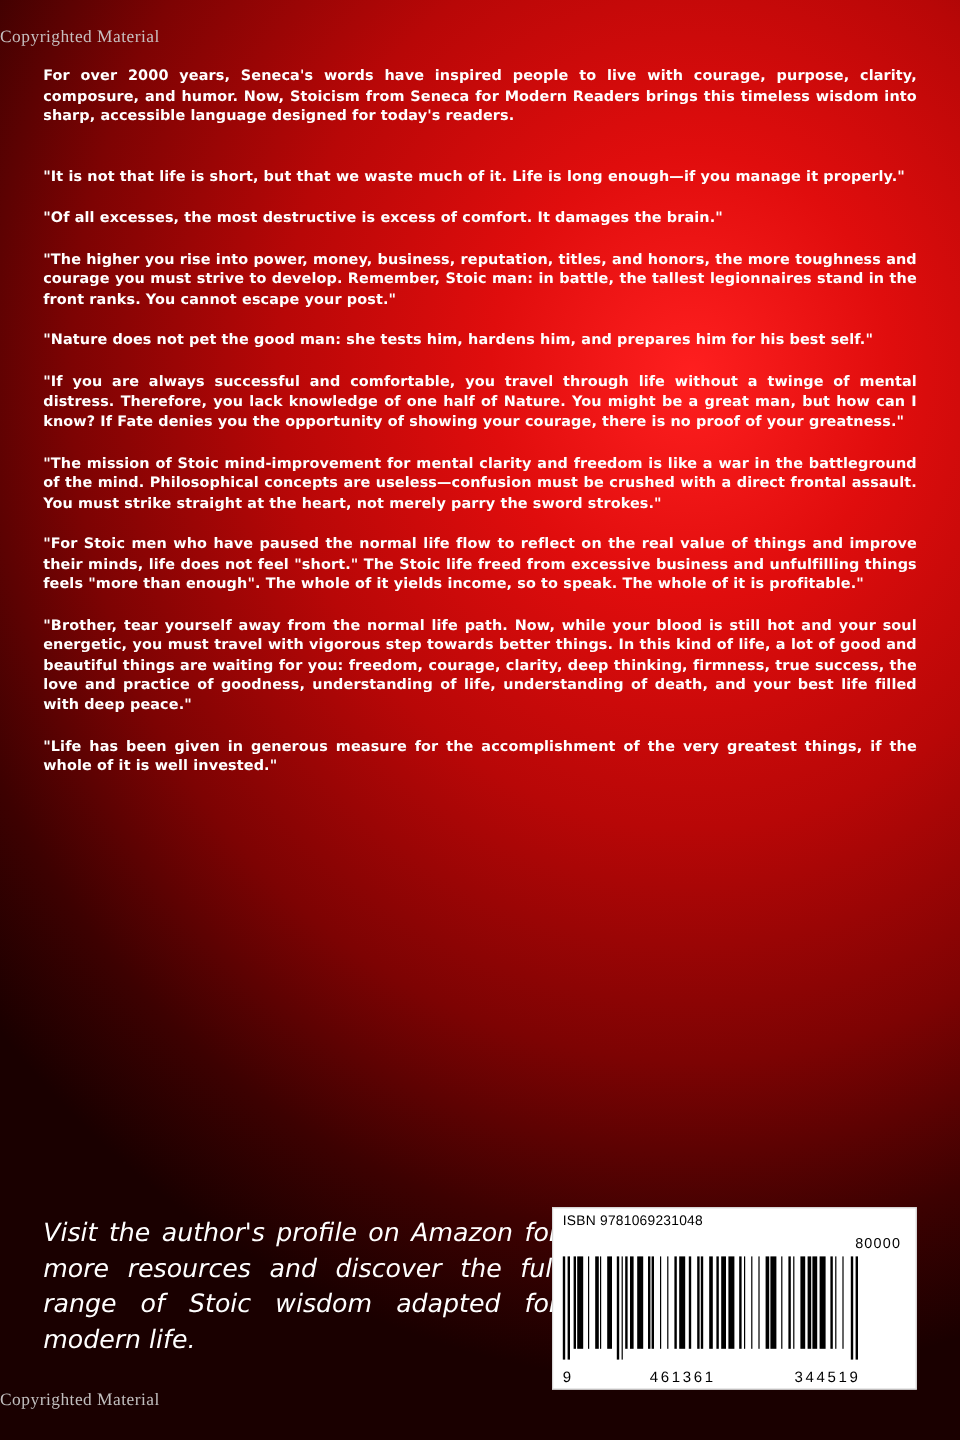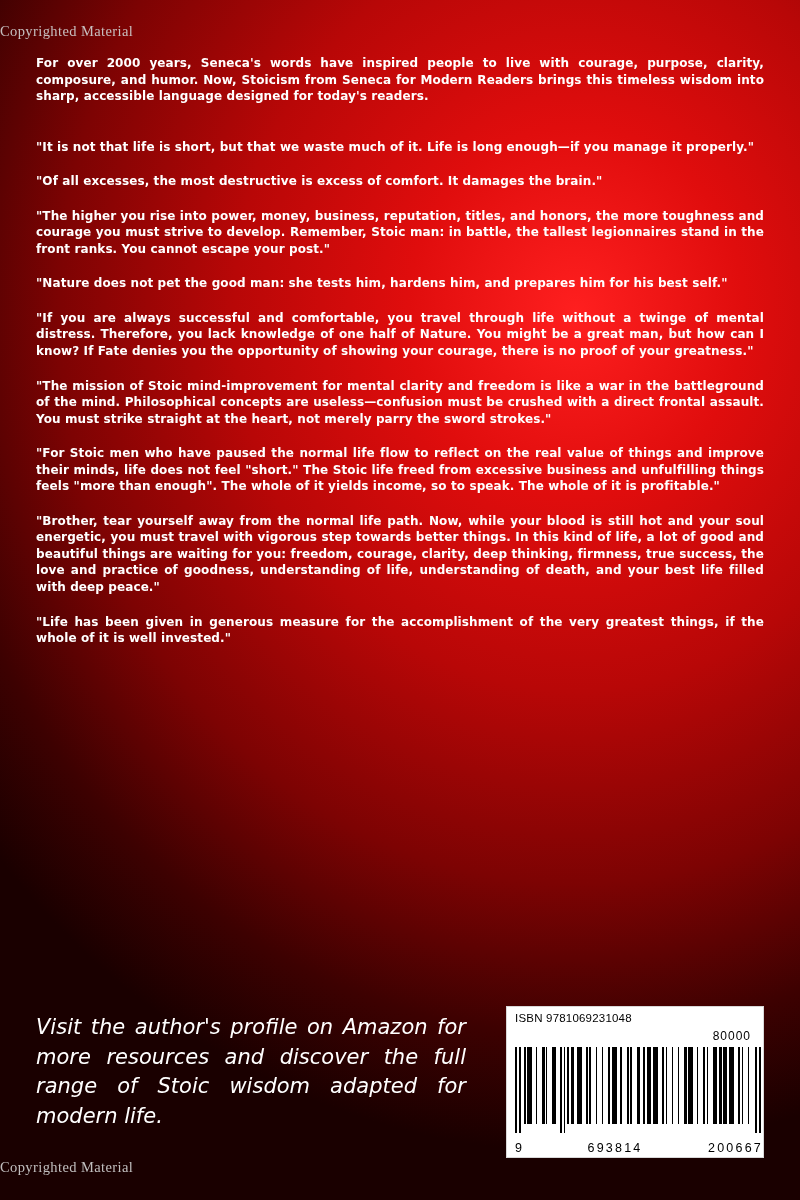--- a/index.html
+++ b/index.html
@@ -78,21 +78,21 @@
     font-size: 21px;
     line-height: 1.42;
     text-align: justify;
   }
 
   
   .barcode-box {
     position: absolute;
     right: 36px;
     bottom: 42px;
-    width: 258px;
+    width: 304px;
     height: 152px;
     background: #ffffff;
     border: 1px solid #d8d8d8;
     box-sizing: border-box;
     padding: 4px 6px 3px 6px;
   }
   .isbn-line {
     font-family: "Liberation Sans", sans-serif;
     font-size: 11.5px;
     color: #000;
@@ -204,19 +204,19 @@
         <span class="short" style="left: 207.829px; width: 3.813px;"></span>
         <span class="short" style="left: 214.102px; width: 5.084px;"></span>
         <span class="short" style="left: 222.876px; width: 2.542px;"></span>
         <span class="short" style="left: 226.648px; width: 1.271px;"></span>
         <span class="short" style="left: 232.839px; width: 1.271px;"></span>
         <span style="left: 239.8px; width: 2.05px;"></span>
         <span style="left: 243.9px; width: 2.05px;"></span>
       </div>
     <div class="barcode-digits">
       <span class="d-lead">9</span>
-      <span>693814</span>
-      <span>200667</span>
+      <span>461361</span>
+      <span>344519</span>
     </div>
   </div>
 
   <div class="watermark bottom">Copyrighted Material</div>
 </div>
 
 </body></html>

